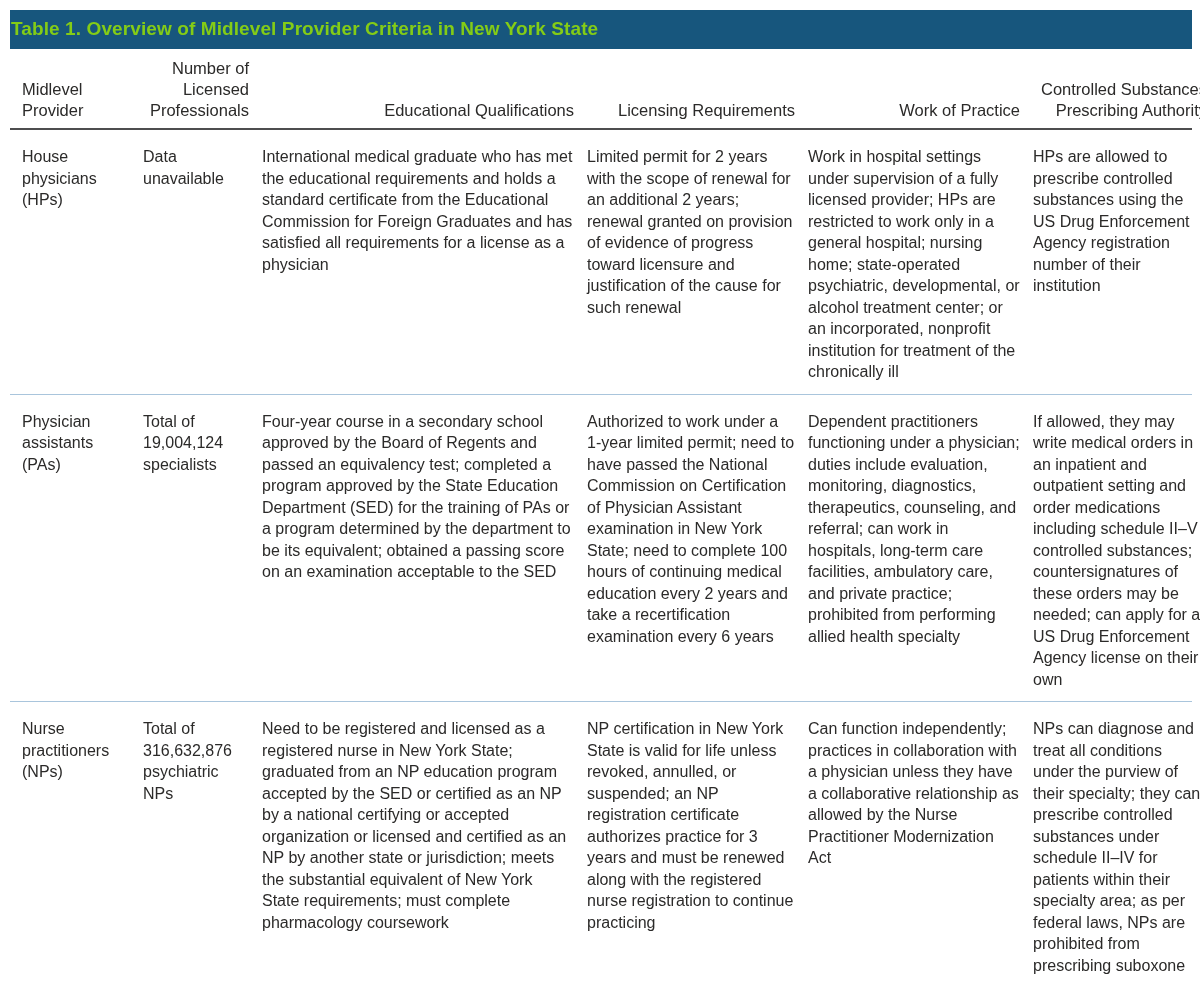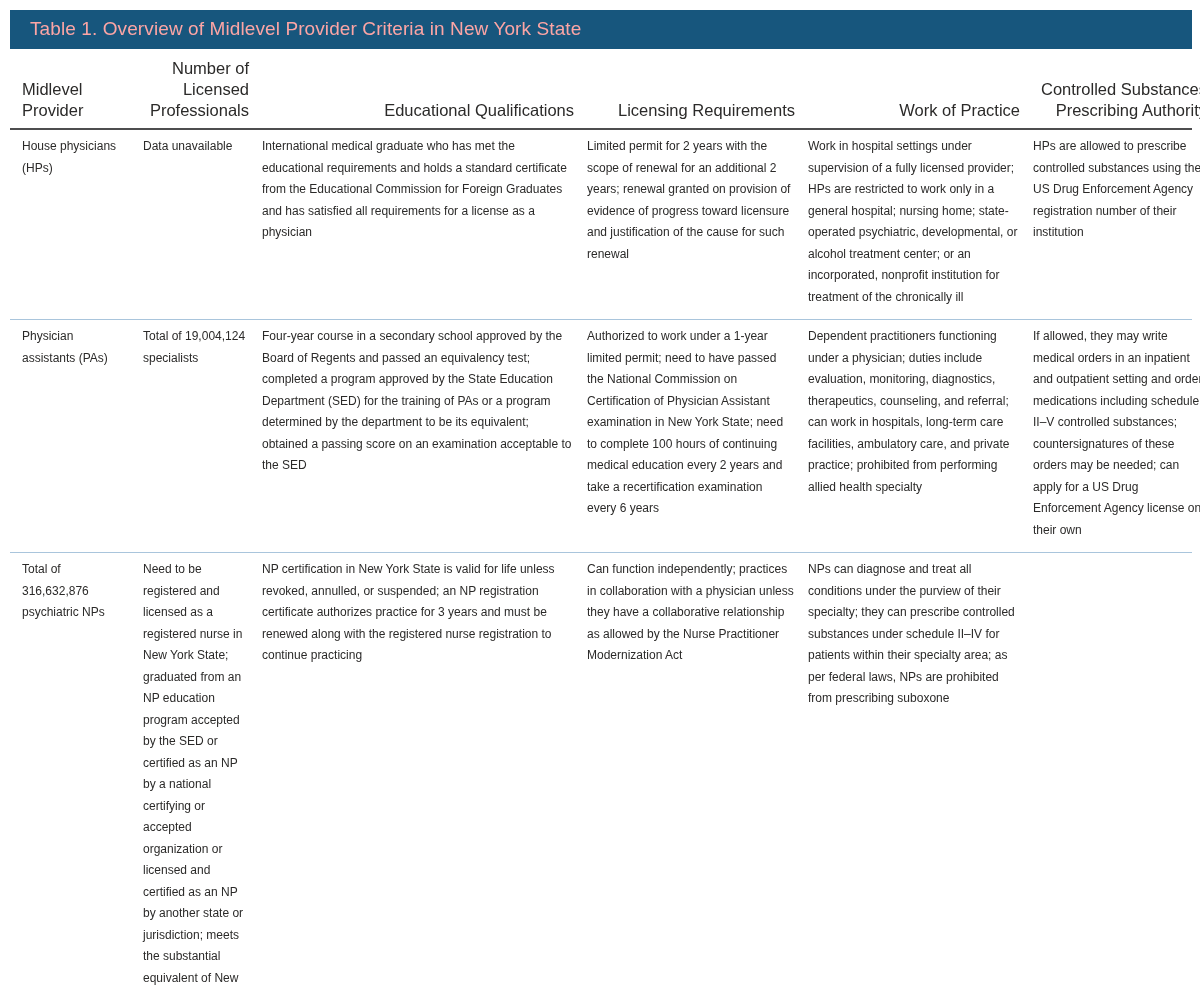--- a/index.html
+++ b/index.html
@@ -12,24 +12,24 @@
   .page {
     width: 1200px;
     height: 987px;
     box-sizing: border-box;
     padding: 10px 8px 0 10px;
     overflow: hidden;
     background: #ffffff;
   }
   .title-bar {
     background: #17567d;
-    color: #fca5a5;
+    color: #84cc16;
     font-size: 19px;
-    font-weight: normal;
-    padding: 8px 12px 9px 20px;
+    font-weight: bold;
+    padding: 8px 12px 9px 1px;
     letter-spacing: 0.1px;
   }
   .tbl {
     width: 100%;
   }
   .grid-row {
     display: grid;
     grid-template-columns: 108px 106px 312px 208px 212px 174px;
     column-gap: 13px;
     padding: 0 12px;
@@ -39,23 +39,23 @@
     align-items: end;
     padding-top: 9px;
     padding-bottom: 7px;
     border-bottom: 2px solid #4d4d4f;
     font-size: 16.5px;
     line-height: 21px;
   }
   .th { text-align: right; }
   .th.c1 { text-align: left; }
   .trow {
-    font-size: 12px;
+    font-size: 16px;
     line-height: 21.5px;
-    padding-top: 6px;
+    padding-top: 16px;
     padding-bottom: 11px;
   }
   .trow + .trow {
     border-top: 1.5px solid #a9c5dc;
   }
   .td {
     text-align: left;
     vertical-align: top;
   }
   .bottom-rule {
@@ -96,20 +96,21 @@
     <div class="grid-row trow">
       <div class="td">Physician assistants (PAs)</div>
       <div class="td">Total of 19,004,124 specialists</div>
       <div class="td">Four-year course in a secondary school approved by the Board of Regents and passed an equivalency test; completed a program approved by the State Education Department (SED) for the training of PAs or a program determined by the department to be its equivalent; obtained a passing score on an examination acceptable to the SED</div>
       <div class="td">Authorized to work under a 1-year limited permit; need to have passed the National Commission on Certification of Physician Assistant examination in New York State; need to complete 100 hours of continuing medical education every 2 years and take a recertification examination every 6 years</div>
       <div class="td">Dependent practitioners functioning under a physician; duties include evaluation, monitoring, diagnostics, therapeutics, counseling, and referral; can work in hospitals, long-term care facilities, ambulatory care, and private practice; prohibited from performing allied health specialty</div>
       <div class="td">If allowed, they may write medical orders in an inpatient and outpatient setting and order medications including schedule II–V controlled substances; countersignatures of these orders may be needed; can apply for a US Drug Enforcement Agency license on their own</div>
     </div>
 
     <div class="grid-row trow">
+      <div class="td">Nurse practitioners (NPs)</div>
       <div class="td">Total of 316,632,876 psychiatric NPs</div>
       <div class="td">Need to be registered and licensed as a registered nurse in New York State; graduated from an NP education program accepted by the SED or certified as an NP by a national certifying or accepted organization or licensed and certified as an NP by another state or jurisdiction; meets the substantial equivalent of New York State requirements; must complete pharmacology coursework</div>
       <div class="td">NP certification in New York State is valid for life unless revoked, annulled, or suspended; an NP registration certificate authorizes practice for 3 years and must be renewed along with the registered nurse registration to continue practicing</div>
       <div class="td">Can function independently; practices in collaboration with a physician unless they have a collaborative relationship as allowed by the Nurse Practitioner Modernization Act</div>
       <div class="td">NPs can diagnose and treat all conditions under the purview of their specialty; they can prescribe controlled substances under schedule II–IV for patients within their specialty area; as per federal laws, NPs are prohibited from prescribing suboxone</div>
     </div>
 
     <div class="bottom-rule"></div>
 
   </div>

